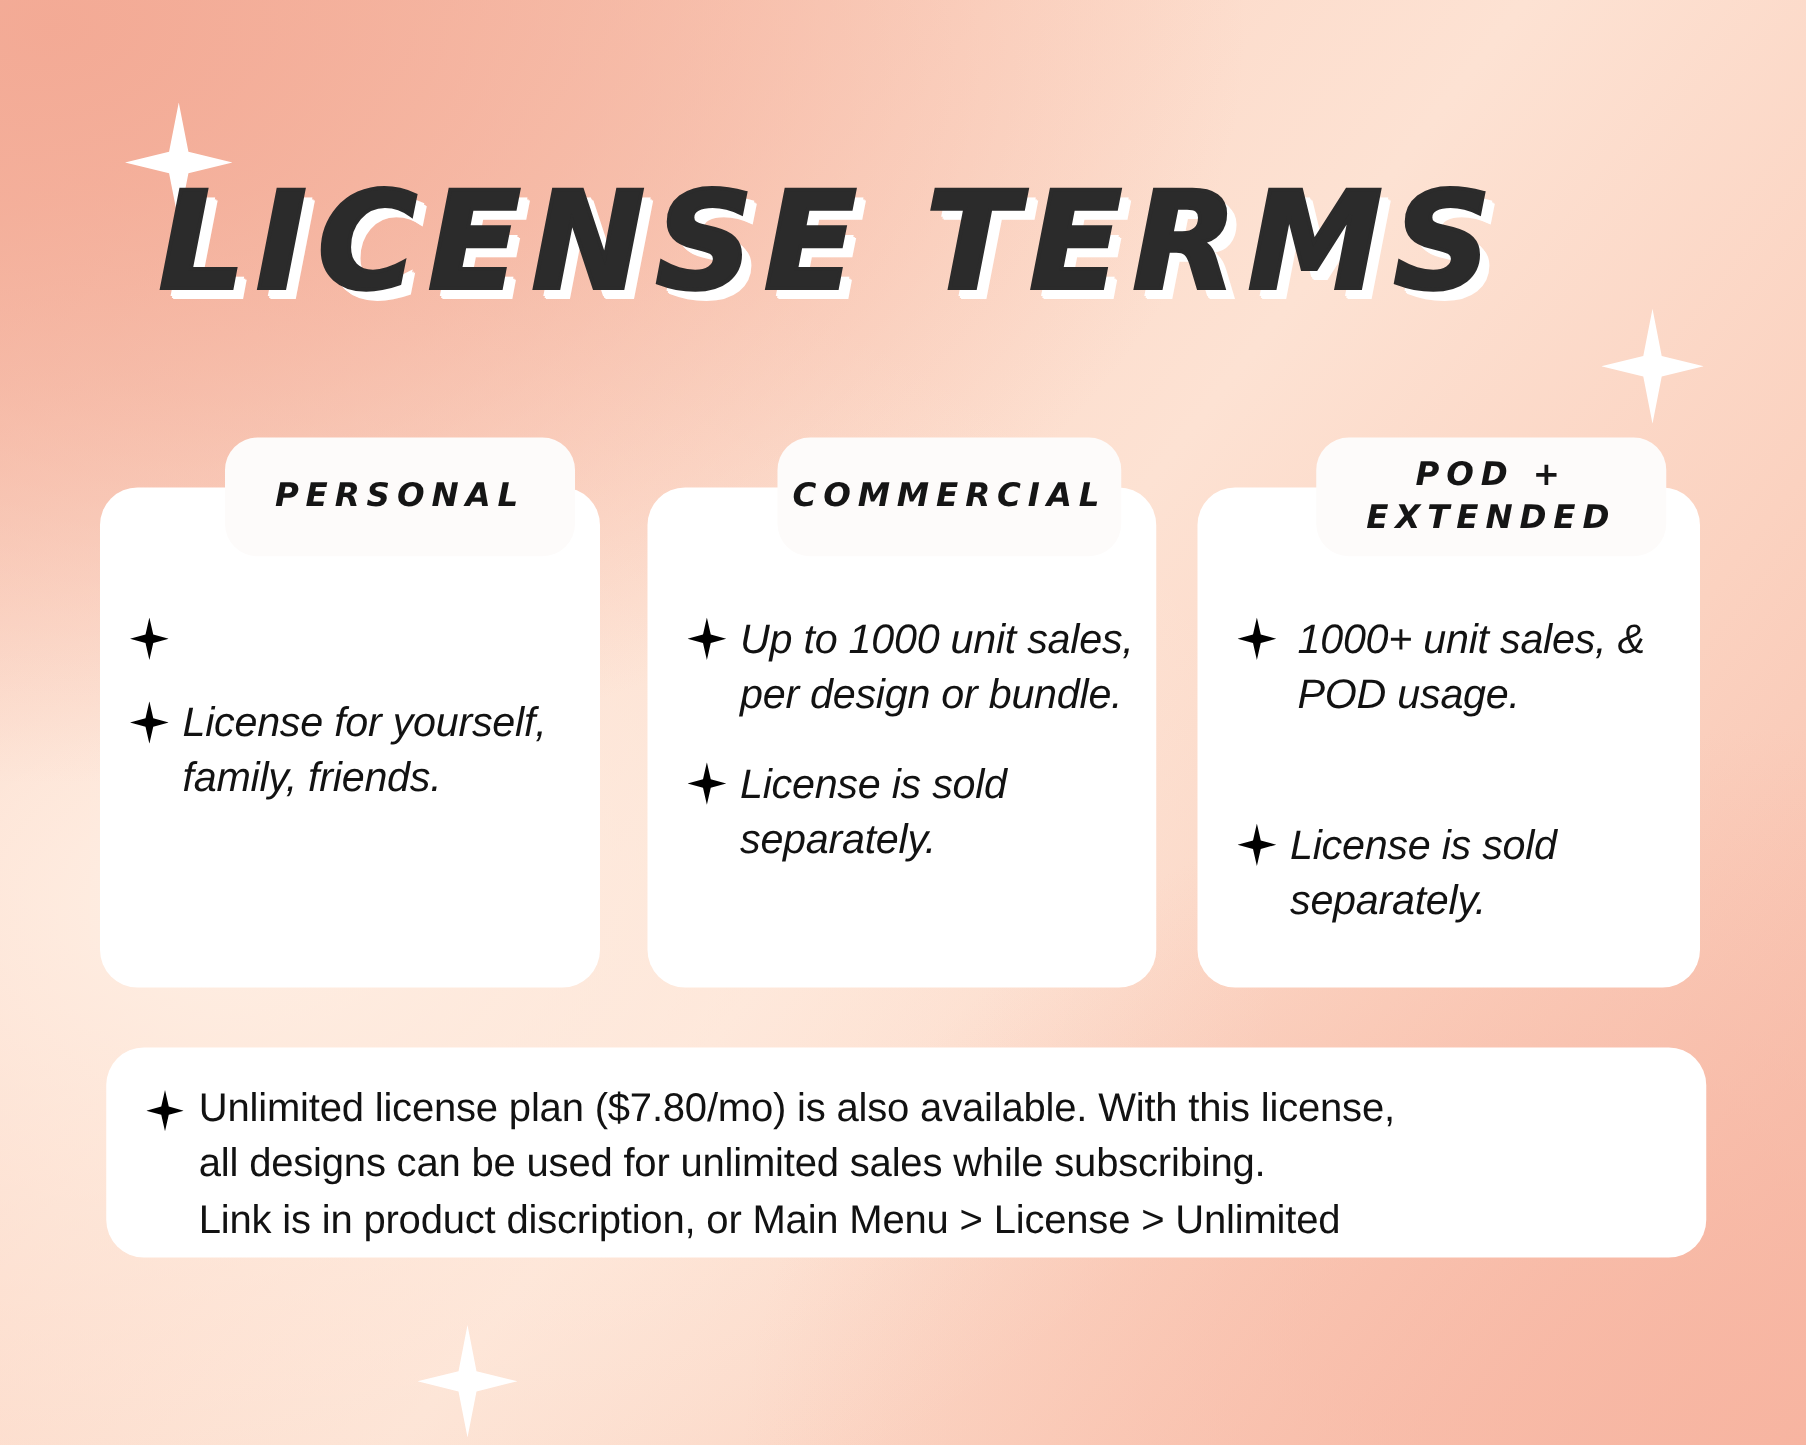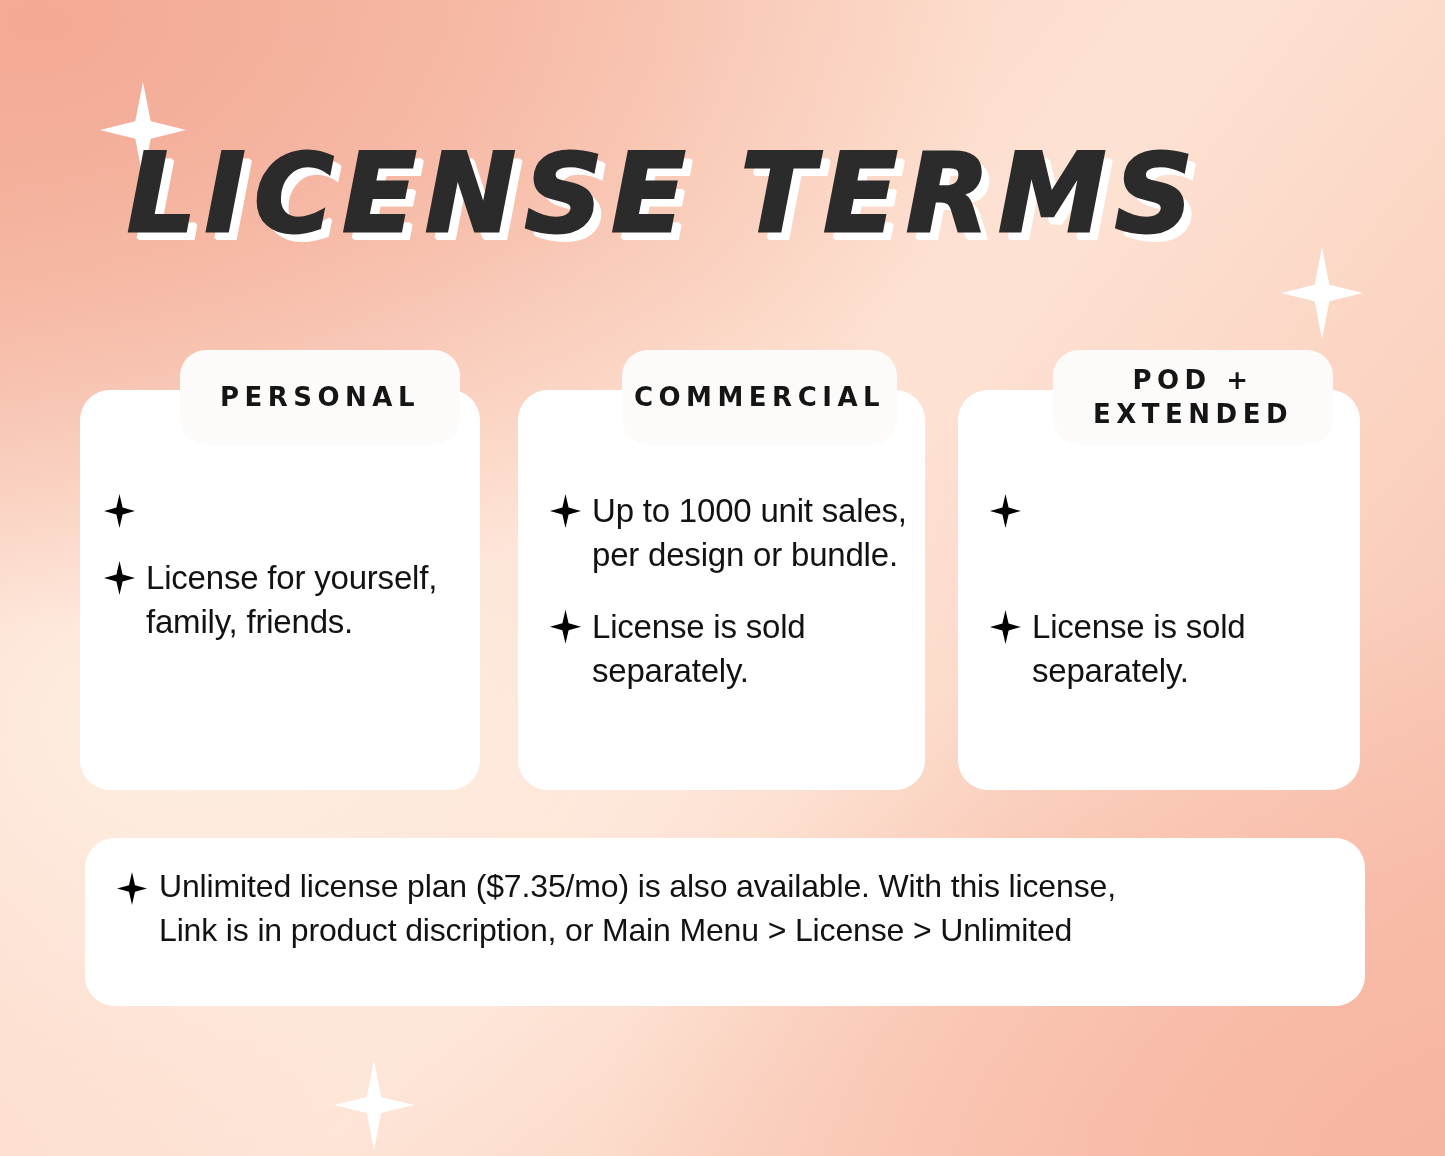--- a/index.html
+++ b/index.html
@@ -60,20 +60,21 @@
     -webkit-text-stroke: 3px #2b2b2b;
   }
 
   
   #columns {
     position: absolute;
     left: 0;
     top: 0;
     width: 1445px;
     height: 1156px;
+    font-style: italic;
   }
 
   .col { position: absolute; }
 
   .card {
     position: absolute;
     background: #ffffff;
     border-radius: 30px;
   }
 
@@ -206,33 +207,35 @@
       <div class="card" style="left:958px; top:390px; width:402px; height:400px;"></div>
       <div class="tab" style="left:1053px; top:350px; width:280px; height:95px;">
         <span class="tab-label">
           <span>POD +</span><br>
           <span>EXTENDED</span>
         </span>
       </div>
       <div class="bullets" style="left:990px; top:489px; width:360px;">
         <div class="bullet">
           <span class="star" style="margin-right:17px;"></span>
+          <span class="bullet-text">1000+ unit sales, &amp; POD usage.</span>
         </div>
         <div class="bullet" style="margin-top:77px;">
           <span class="star"></span>
           <span class="bullet-text">License is sold separately.</span>
         </div>
       </div>
     </div>
 
   </div>
 
   <div id="banner">
     <div id="banner-inner">
       <span class="star"></span>
       <div class="banner-lines">
-        <div>Unlimited license plan ($7.35/mo) is also available. With this license,</div>
+        <div>Unlimited license plan ($7.80/mo) is also available. With this license,</div>
+        <div>all designs can be used for unlimited sales while subscribing.</div>
         <div>Link is in product discription, or Main Menu &gt; License &gt; Unlimited</div>
       </div>
     </div>
   </div>
 
 </div>
 
 </body></html>

